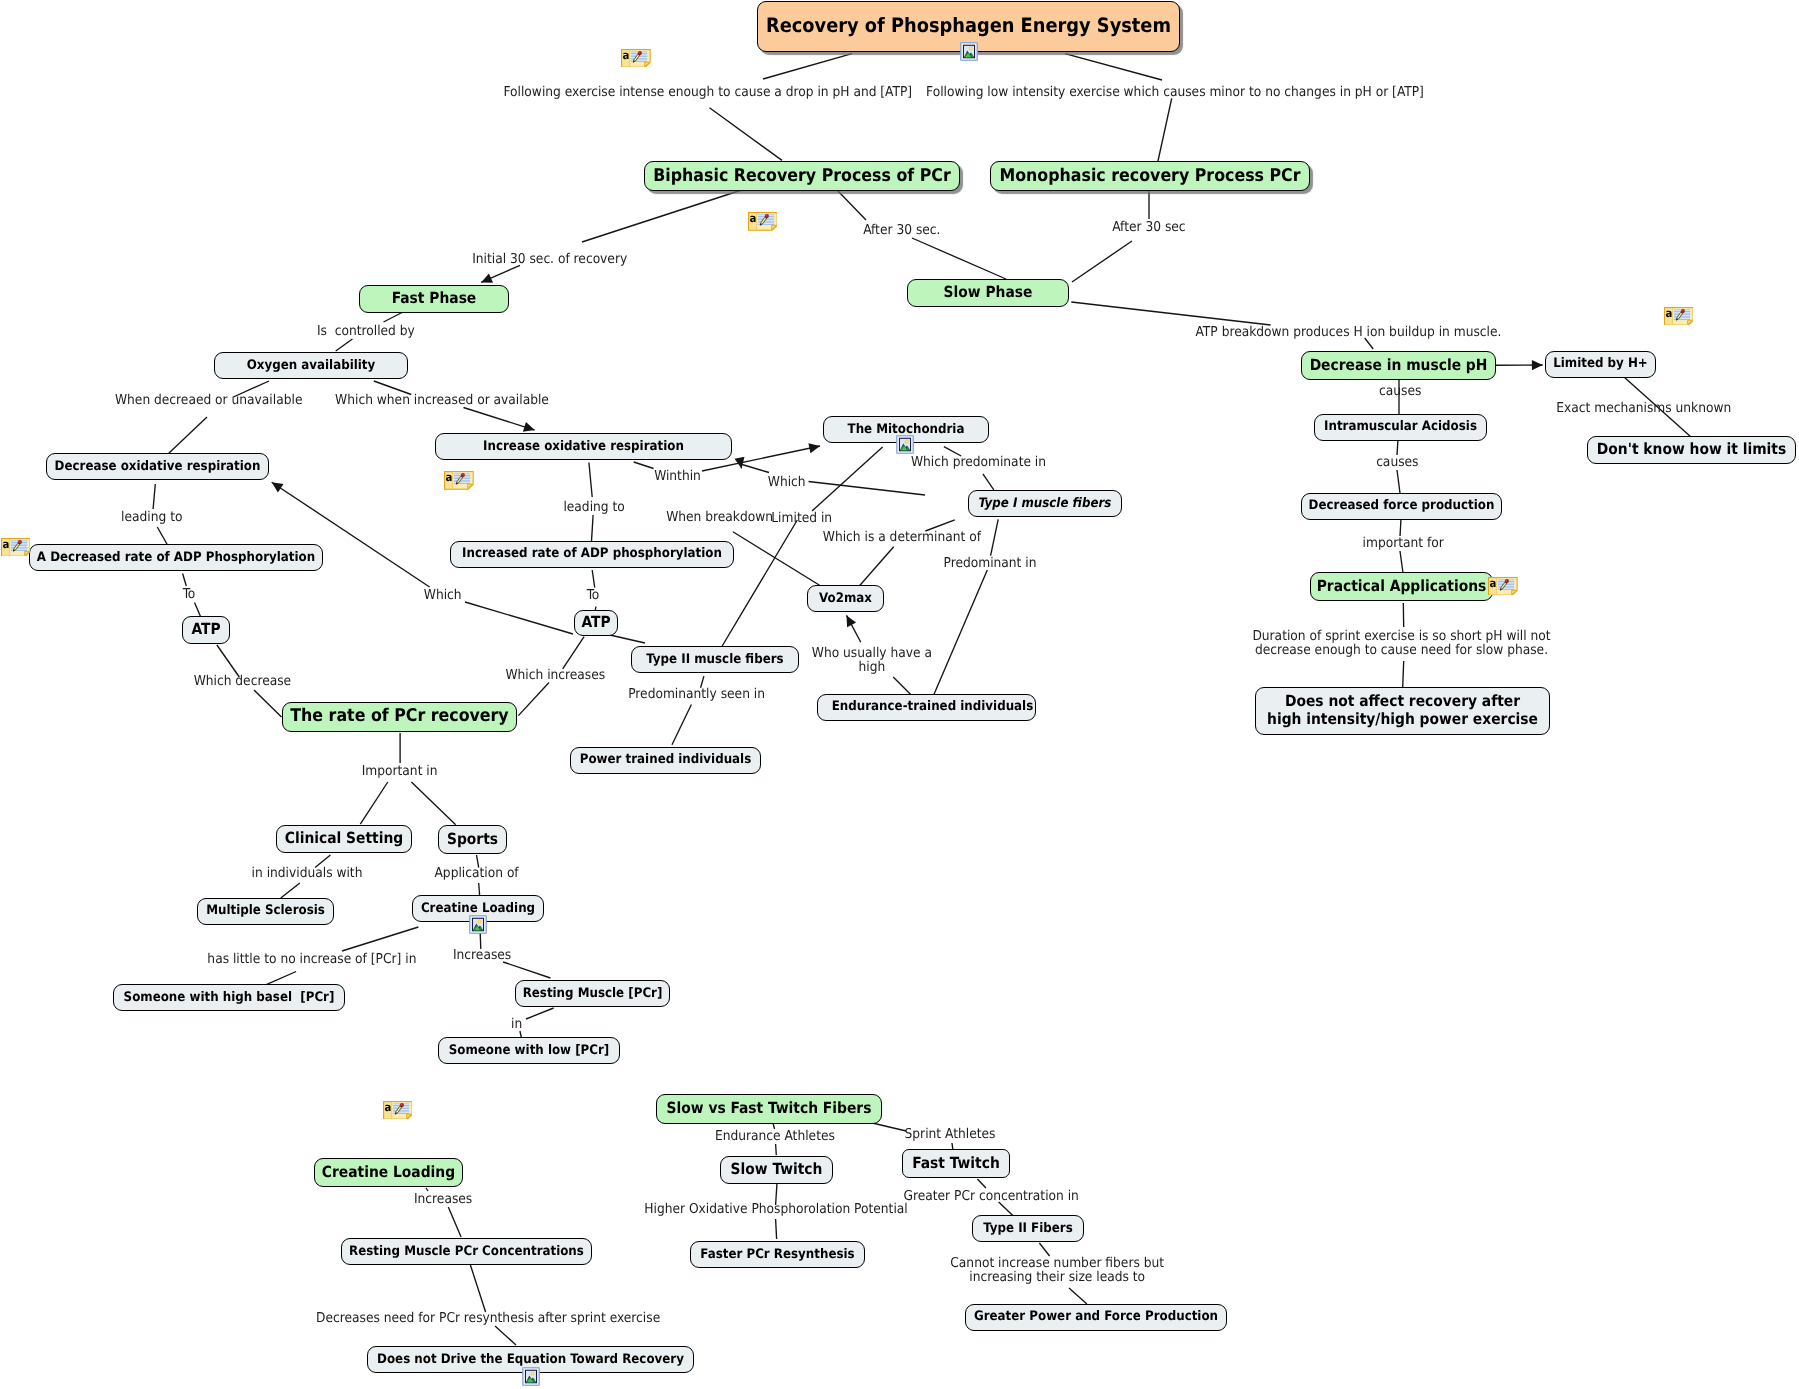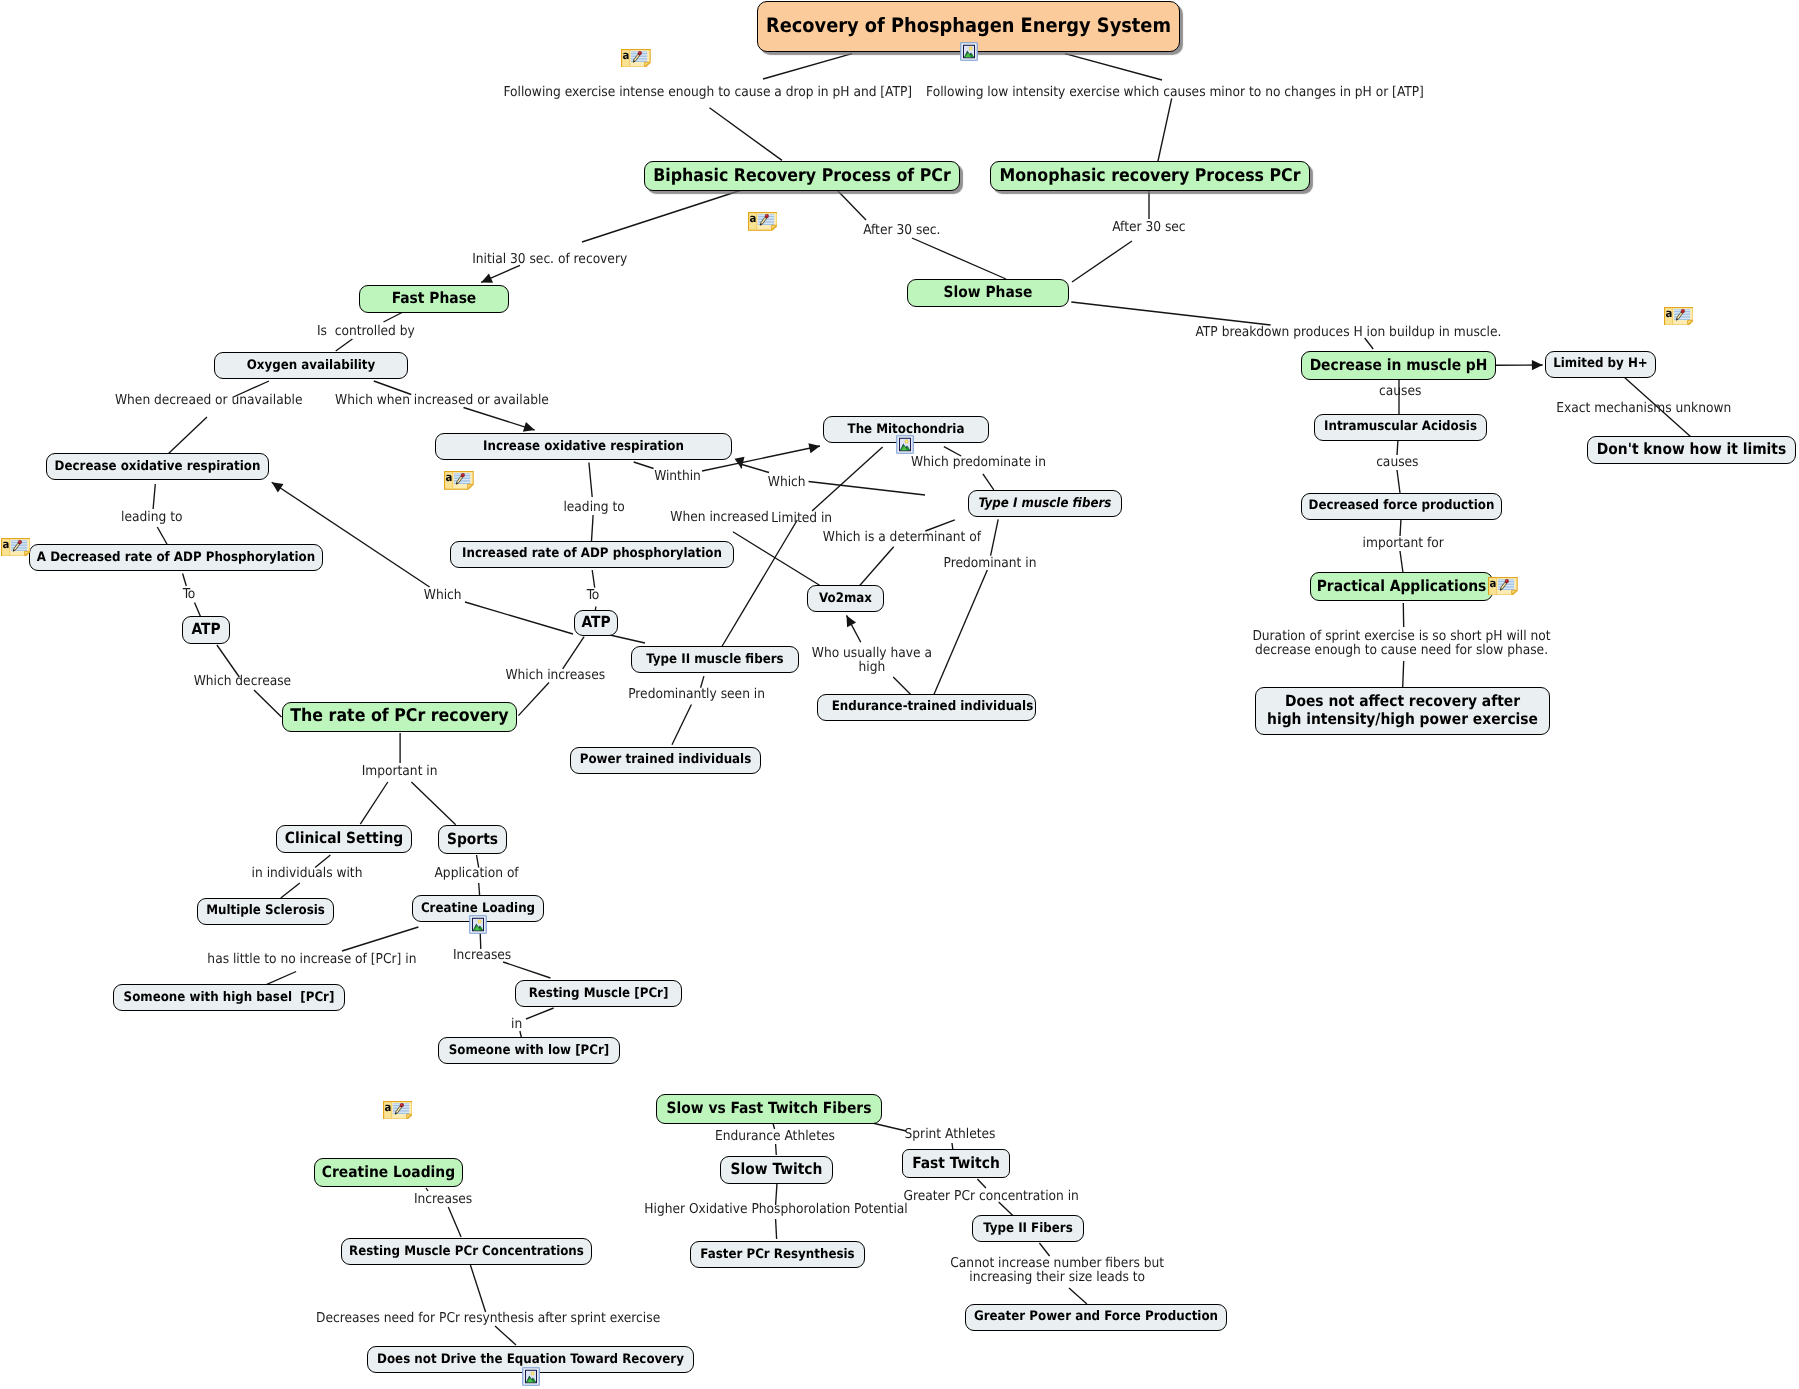--- a/index.html
+++ b/index.html
@@ -7,21 +7,21 @@
   #map{position:relative;width:1799px;height:1389px;background:#ffffff;overflow:hidden;
        font-family:"DejaVu Sans", sans-serif;font-stretch:condensed;-webkit-font-smoothing:antialiased;text-rendering:geometricPrecision;transform:translateZ(0);}
   svg.links{position:absolute;left:0;top:0;width:1799px;height:1389px;pointer-events:none;}
   .node{position:absolute;box-sizing:border-box;border:1.5px solid #000;border-radius:9px;
         display:flex;align-items:center;justify-content:center;text-align:center;
         font-weight:bold;color:#000;background:#eaf0f2;line-height:1.16;white-space:pre;}
   .node span{will-change:opacity;opacity:0.999;}
   .lbl{will-change:opacity;opacity:0.999;}
   .node.sh{box-shadow:3px 3px 1px rgba(110,110,110,0.75);}
   .node.green{background:#bdf5bd;}
-  .node.orange{background:#fbcb9b;border-radius:10px;}
+  .node.orange{background:#fbcb9b;}
   .lbl{position:absolute;text-align:center;color:#1d1d1d;line-height:14.4px;
        font-size:13.63px;white-space:pre;transform:translateX(-50%);}
   .ico{position:absolute;line-height:0;will-change:opacity;opacity:0.999;}
 </style>
 </head>
 <body>
 
 <div id="map">
   <svg class="links" viewBox="0 0 1799 1389" xmlns="http://www.w3.org/2000/svg">
     <g id="linkgroup" stroke="#141414" stroke-width="1.35" fill="none" stroke-linecap="butt">
@@ -139,21 +139,21 @@
       <div class="node " style="left: 807px; top: 585px; width: 77px; height: 27px; font-size: 13.2px;"><span>Vo2max</span></div>
       <div class="node " style="left: 631px; top: 646px; width: 168px; height: 27px; font-size: 13.2px;"><span>Type II muscle fibers</span></div>
       <div class="node " style="left: 570px; top: 746.5px; width: 191px; height: 27px; font-size: 13.2px;"><span>Power trained individuals</span></div>
       <div class="node " style="left: 817px; top: 693.5px; width: 219px; height: 27px; font-size: 13.2px; padding-left: 12px;"><span>Endurance-trained individuals</span></div>
       <div class="node green" style="left: 282px; top: 701.5px; width: 235px; height: 30px; font-size: 17.6px;"><span>The rate of PCr recovery</span></div>
       <div class="node " style="left: 276px; top: 824.8px; width: 136px; height: 28.5px; font-size: 15.4px;"><span>Clinical Setting</span></div>
       <div class="node " style="left: 438px; top: 825.2px; width: 69px; height: 28.5px; font-size: 15.4px;"><span>Sports</span></div>
       <div class="node " style="left: 197px; top: 897.5px; width: 137px; height: 27px; font-size: 13.2px;"><span>Multiple Sclerosis</span></div>
       <div class="node " style="left: 412px; top: 895px; width: 132px; height: 27px; font-size: 13.2px;"><span>Creatine Loading</span></div>
       <div class="node " style="left: 113px; top: 984px; width: 232px; height: 27px; font-size: 13.2px;"><span>Someone with high basel  [PCr]</span></div>
-      <div class="node " style="left: 515px; top: 980px; width: 167px; height: 27px; font-size: 13.2px;"><span>Resting Muscle [PCr]</span></div>
+      <div class="node " style="left: 515px; top: 980px; width: 155px; height: 27px; font-size: 13.2px;"><span>Resting Muscle [PCr]</span></div>
       <div class="node " style="left: 438px; top: 1037px; width: 182px; height: 27px; font-size: 13.2px;"><span>Someone with low [PCr]</span></div>
       <div class="node green" style="left: 1301px; top: 351.2px; width: 195px; height: 28.5px; font-size: 15.4px;"><span>Decrease in muscle pH</span></div>
       <div class="node " style="left: 1545px; top: 350.5px; width: 111px; height: 27px; font-size: 13.2px;"><span>Limited by H+</span></div>
       <div class="node " style="left: 1314px; top: 413.5px; width: 173px; height: 27px; font-size: 13.2px;"><span>Intramuscular Acidosis</span></div>
       <div class="node " style="left: 1587px; top: 435.8px; width: 209px; height: 28.5px; font-size: 15.4px;"><span>Don't know how it limits</span></div>
       <div class="node " style="left: 1301px; top: 492.5px; width: 201px; height: 27px; font-size: 13.2px;"><span>Decreased force production</span></div>
       <div class="node green" style="left: 1310px; top: 572.2px; width: 183px; height: 28.5px; font-size: 15.4px;"><span>Practical Applications</span></div>
       <div class="node " style="left: 1255px; top: 687px; width: 295px; height: 48px; font-size: 15.4px;"><span>Does not affect recovery after
 high intensity/high power exercise</span></div>
       <div class="node green" style="left: 314px; top: 1158.2px; width: 149px; height: 28.5px; font-size: 15.4px;"><span>Creatine Loading</span></div>
@@ -175,21 +175,21 @@
       <div class="lbl" style="left: 365.9px; top: 323.9px;">Is  controlled by</div>
       <div class="lbl" style="left: 208.7px; top: 392.6px;">When decreaed or unavailable</div>
       <div class="lbl" style="left: 442px; top: 392.6px;">Which when increased or available</div>
       <div class="lbl" style="left: 151.8px; top: 510.4px;">leading to</div>
       <div class="lbl" style="left: 594.1px; top: 499.5px;">leading to</div>
       <div class="lbl" style="left: 189px; top: 586.7px;">To</div>
       <div class="lbl" style="left: 593px; top: 587.9px;">To</div>
       <div class="lbl" style="left: 442.7px; top: 588.1px;">Which</div>
       <div class="lbl" style="left: 677.5px; top: 469.1px;">Winthin</div>
       <div class="lbl" style="left: 786.7px; top: 474.5px;">Which</div>
-      <div class="lbl" style="left: 719.6px; top: 509.5px;">When increased</div>
+      <div class="lbl" style="left: 719.6px; top: 509.5px;">When breakdown</div>
       <div class="lbl" style="left: 801.7px; top: 510.8px;">Limited in</div>
       <div class="lbl" style="left: 978.5px; top: 455.4px;">Which predominate in</div>
       <div class="lbl" style="left: 901.9px; top: 530.1px;">Which is a determinant of</div>
       <div class="lbl" style="left: 990px; top: 556.4px;">Predominant in</div>
       <div class="lbl" style="left: 871.9px; top: 645.9px;">Who usually have a
 high</div>
       <div class="lbl" style="left: 242.4px; top: 674px;">Which decrease</div>
       <div class="lbl" style="left: 555.3px; top: 668.2px;">Which increases</div>
       <div class="lbl" style="left: 696.6px; top: 687.1px;">Predominantly seen in</div>
       <div class="lbl" style="left: 399.6px; top: 763.7px;">Important in</div>

